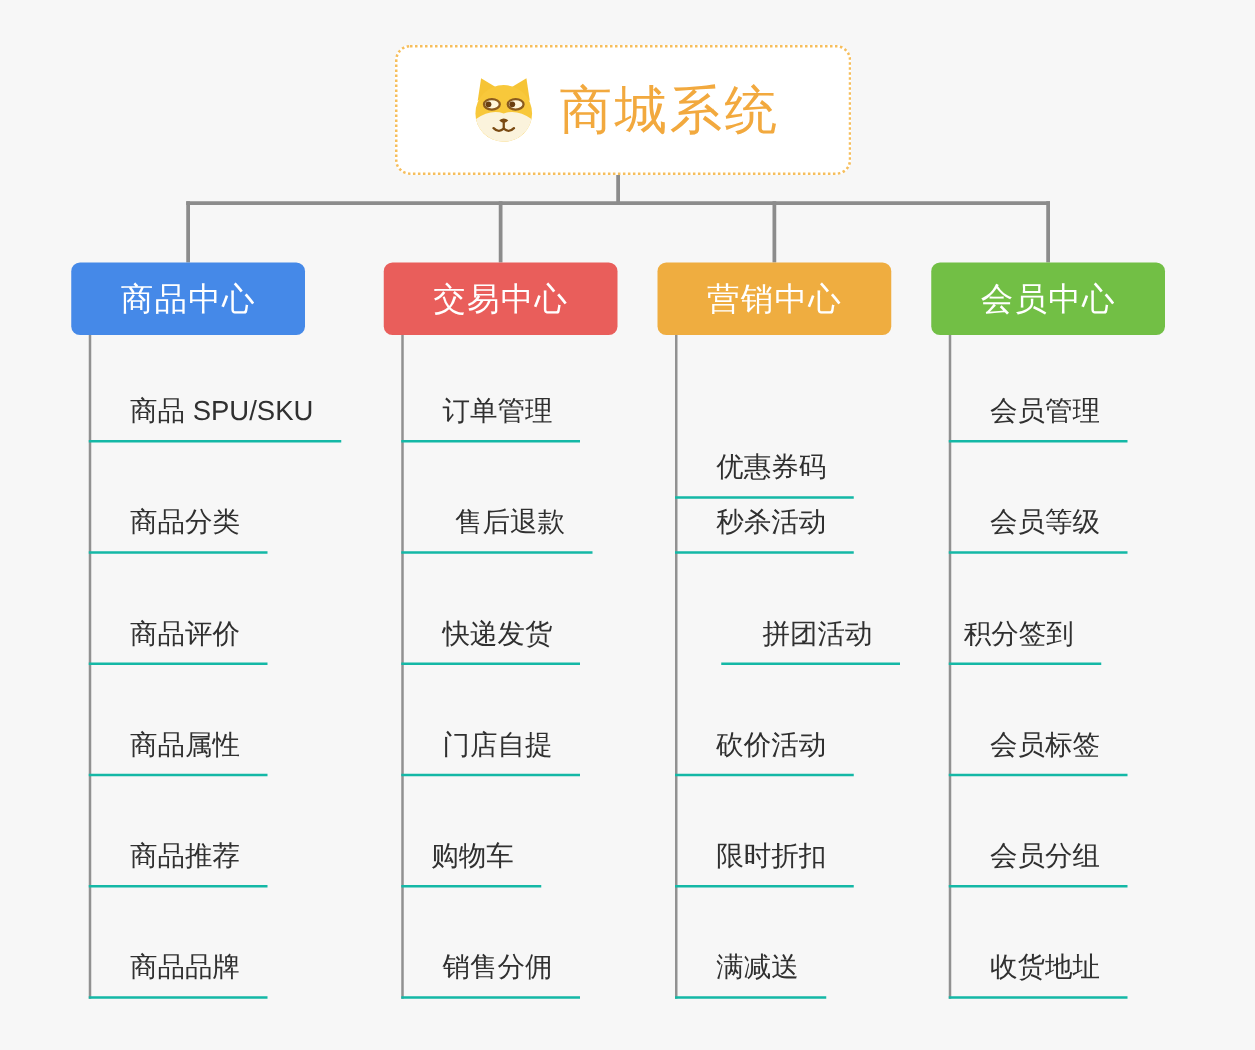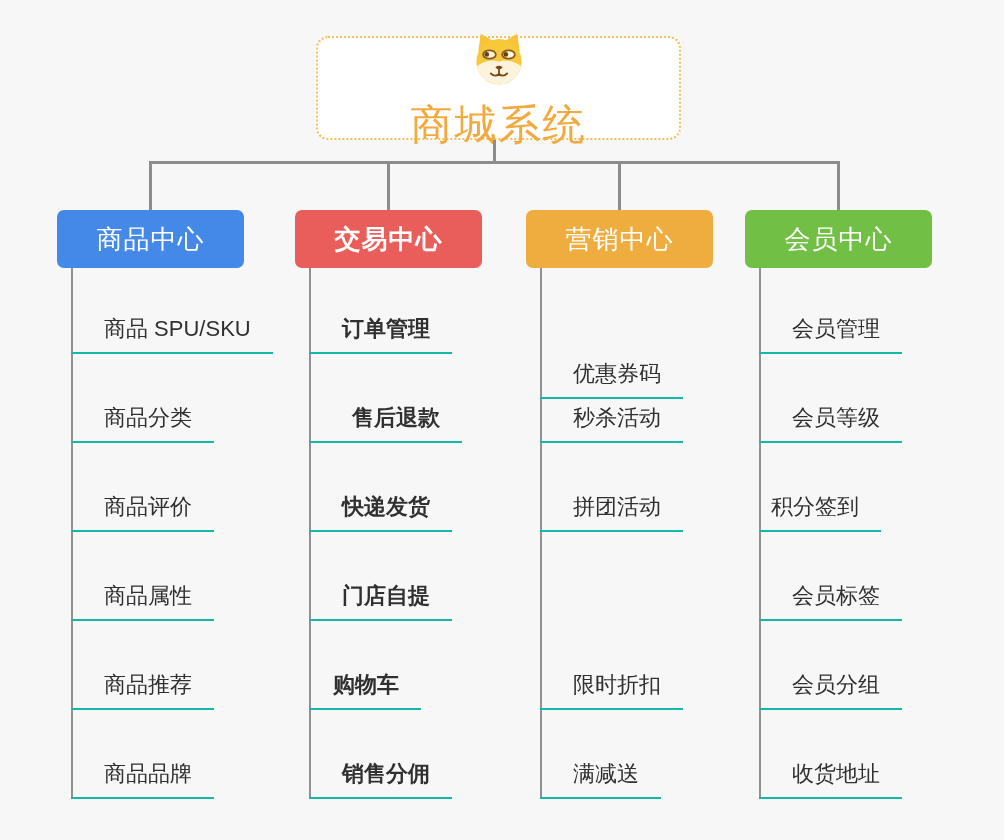--- a/index.html
+++ b/index.html
@@ -8,21 +8,21 @@
     background:#f7f7f7;
     font-family:"Liberation Sans", sans-serif;
   }
   .canvas{position:relative;width:1004px;height:840px;}
 
   
   .root-node{
     position:absolute;left:316px;top:36px;width:365px;height:104px;
     background:#ffffff;border:2px dotted #f6be5c;border-radius:12px;
     box-sizing:border-box;
-    display:flex;align-items:center;justify-content:center;gap:16px;flex-direction:column;
+    display:flex;align-items:center;justify-content:center;gap:16px;
   }
   .root-icon{display:inline-flex;width:58px;height:58px;}
   .root-title{
     font-size:42px;line-height:1;color:#f2a93e;font-weight:500;
     letter-spacing:2px;white-space:nowrap;
   }
 
   
   .connector{position:absolute;background:#8c8c8c;}
   .root-stub{left:493px;top:140px;width:3px;height:24px;}
@@ -102,21 +102,21 @@
 
   <div class="leaf" style="top: 462px;">
     <span>商品推荐</span>
   </div>
 
   <div class="leaf" style="top: 551px;">
     <span>商品品牌</span>
   </div>
 </div>
 
-  <div class="branch" style="left: 295px; font-weight: bold;">
+  <div class="branch" style="left: 307px;">
     <div class="connector branch-drop"></div>
     <div class="branch-box" style="background: rgb(233, 94, 91);">
       <span class="branch-label">交易中心</span>
     </div>
     <div class="branch-line"></div>
 
   <div class="leaf" style="top: 106px;">
     <span>订单管理</span>
   </div>
 
@@ -149,24 +149,27 @@
     <div class="branch-line"></div>
 
   <div class="leaf" style="top: 114px; margin-top: 37px;">
     <span>优惠券码</span>
   </div>
 
   <div class="leaf" style="top: 195px;">
     <span>秒杀活动</span>
   </div>
 
-  <div class="leaf" style="top: 284px;">
+  <div class="leaf" style="top: 284px; margin-left: 37px;">
     <span>拼团活动</span>
   </div>
 
+  <div class="leaf" style="top: 373px;">
+    <span>砍价活动</span>
+  </div>
 
   <div class="leaf" style="top: 462px;">
     <span>限时折扣</span>
   </div>
 
   <div class="leaf" style="top: 551px;">
     <span>满减送</span>
   </div>
 </div>
 

